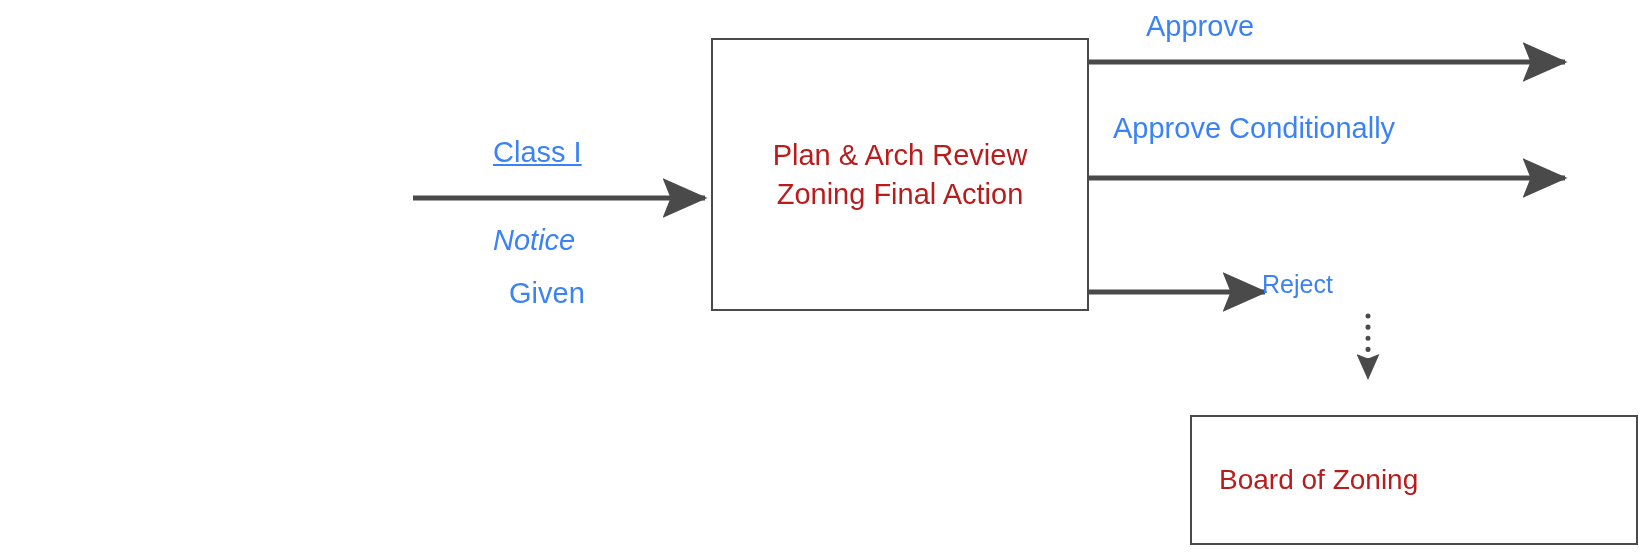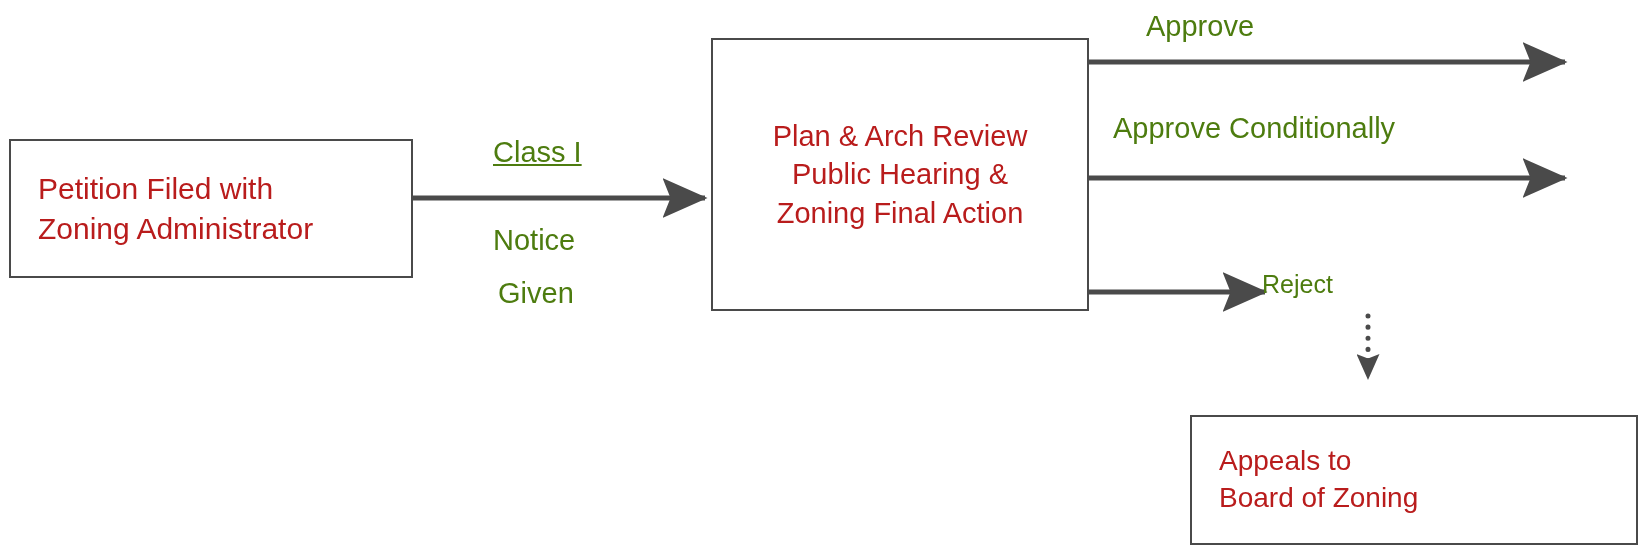--- a/index.html
+++ b/index.html
@@ -66,27 +66,27 @@
   #node-appeals {
     left: 1190px;
     top: 415px;
     width: 448px;
     height: 130px;
     font-size: 28px;
     padding: 0 0 0 27px;
   }
   .edge-label {
     position: absolute;
-    color: #4d7c0f;
+    color: #3b82f6;
     white-space: nowrap;
     line-height: 1.15;
   }
   #label-class-i   { left: 493px; top: 136px; font-size: 29px; text-decoration: underline; }
-  #label-notice    { left: 493px; top: 224px; font-size: 29px; }
-  #label-given     { left: 498px; top: 277px; font-size: 29px; }
+  #label-notice    { left: 493px; top: 224px; font-size: 29px; font-style: italic; }
+  #label-given     { left: 509px; top: 277px; font-size: 29px; }
   #label-approve   { left: 1146px; top: 10px;  font-size: 29px; }
   #label-approve-conditionally { left: 1113px; top: 112px; font-size: 29px; }
   #label-reject    { left: 1262px; top: 270px; font-size: 25px; }
 </style>
 </head>
 <body>
 
 <div id="flowchart">
 
   <svg id="edge-layer" width="1649" height="558" viewBox="0 0 1649 558" xmlns="http://www.w3.org/2000/svg">
@@ -103,33 +103,27 @@
 
     <line x1="1089" y1="62" x2="1565" y2="62" stroke="#4a4a4a" stroke-width="5" marker-end="url(#arrowhead-solid)"></line>
 
     <line x1="1089" y1="178" x2="1565" y2="178" stroke="#4a4a4a" stroke-width="5" marker-end="url(#arrowhead-solid)"></line>
 
     <line x1="1089" y1="292" x2="1265" y2="292" stroke="#4a4a4a" stroke-width="5" marker-end="url(#arrowhead-solid)"></line>
 
     <line x1="1368" y1="316" x2="1368" y2="378" stroke="#4a4a4a" stroke-width="5" stroke-linecap="round" stroke-dasharray="0.1 11" marker-end="url(#arrowhead-dotted)"></line>
   </svg>
 
-  <div class="node leftaligned" id="node-petition">
-    <span class="line">Petition Filed with</span>
-    <span class="line">Zoning Administrator</span>
-  </div>
 
   <div class="node centered" id="node-commission">
     <span class="line">Plan &amp; Arch Review</span>
-    <span class="line">Public Hearing &amp;</span>
     <span class="line">Zoning Final Action</span>
   </div>
 
   <div class="node leftaligned" id="node-appeals">
-    <span class="line">Appeals to</span>
     <span class="line">Board of Zoning</span>
   </div>
 
   <div class="edge-label" id="label-class-i">Class I</div>
 
   <div class="edge-label" id="label-notice">Notice</div>
 
   <div class="edge-label" id="label-given">Given</div>
 
   <div class="edge-label" id="label-approve">Approve</div>

